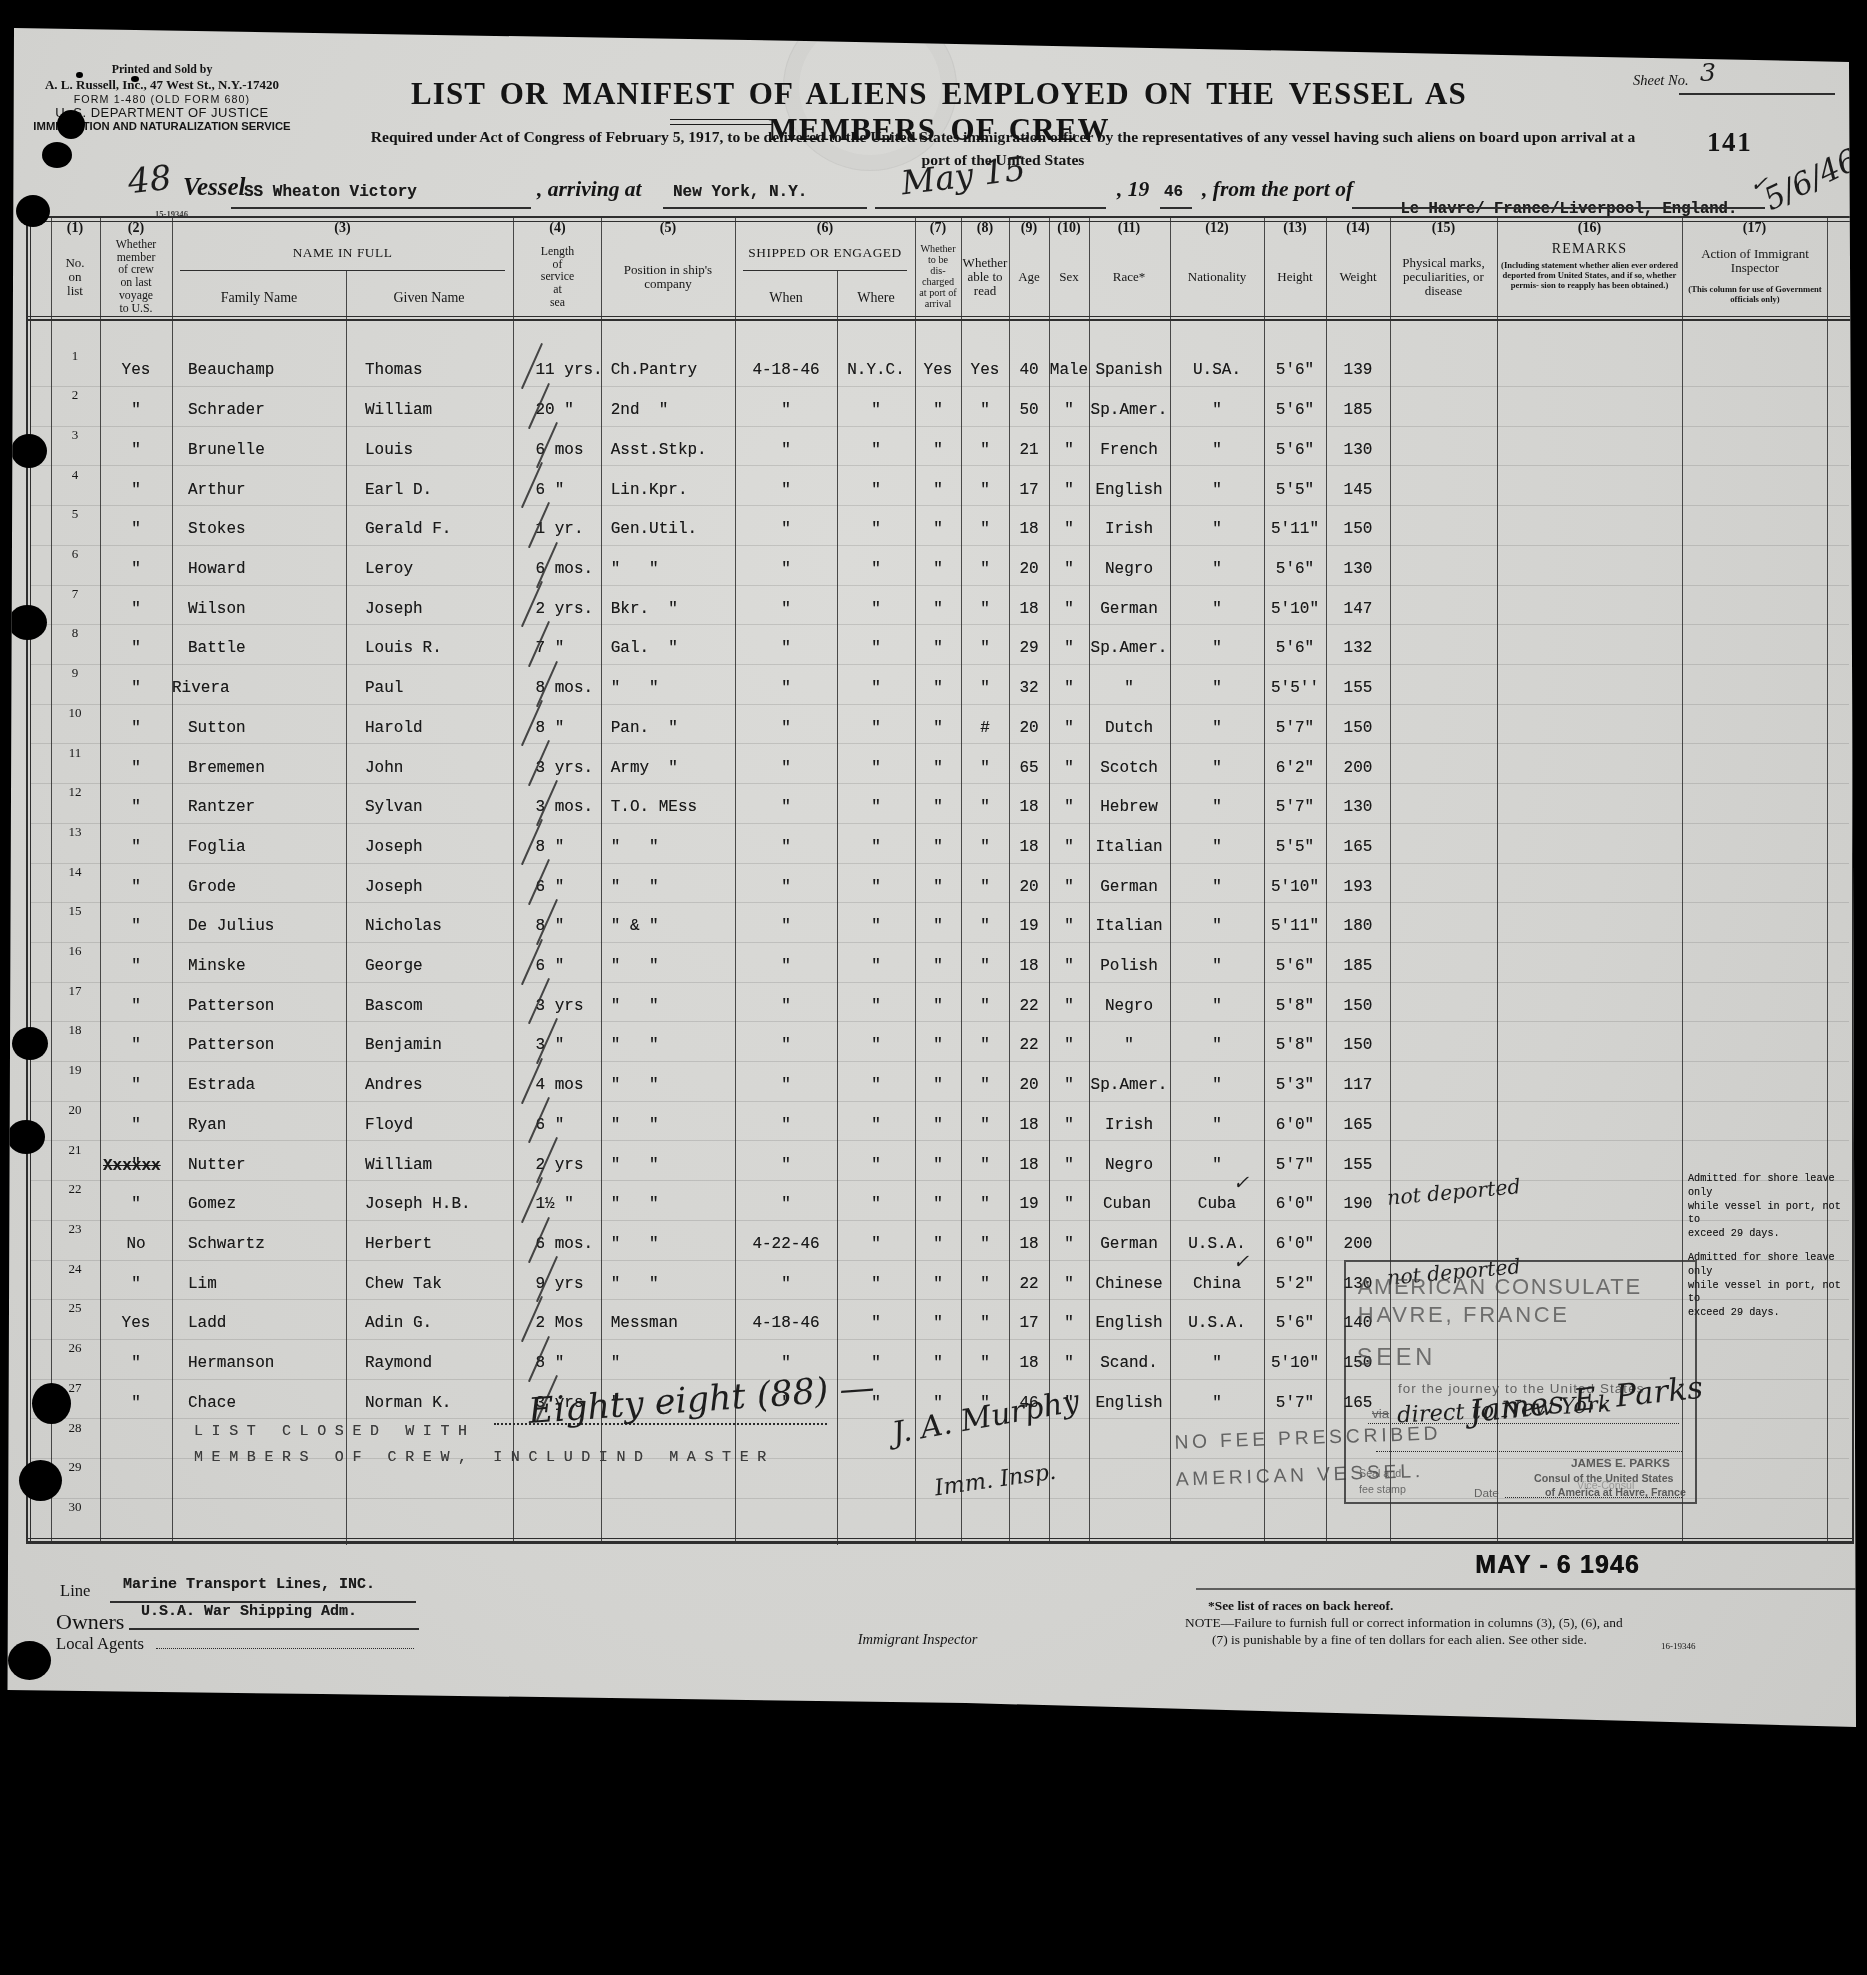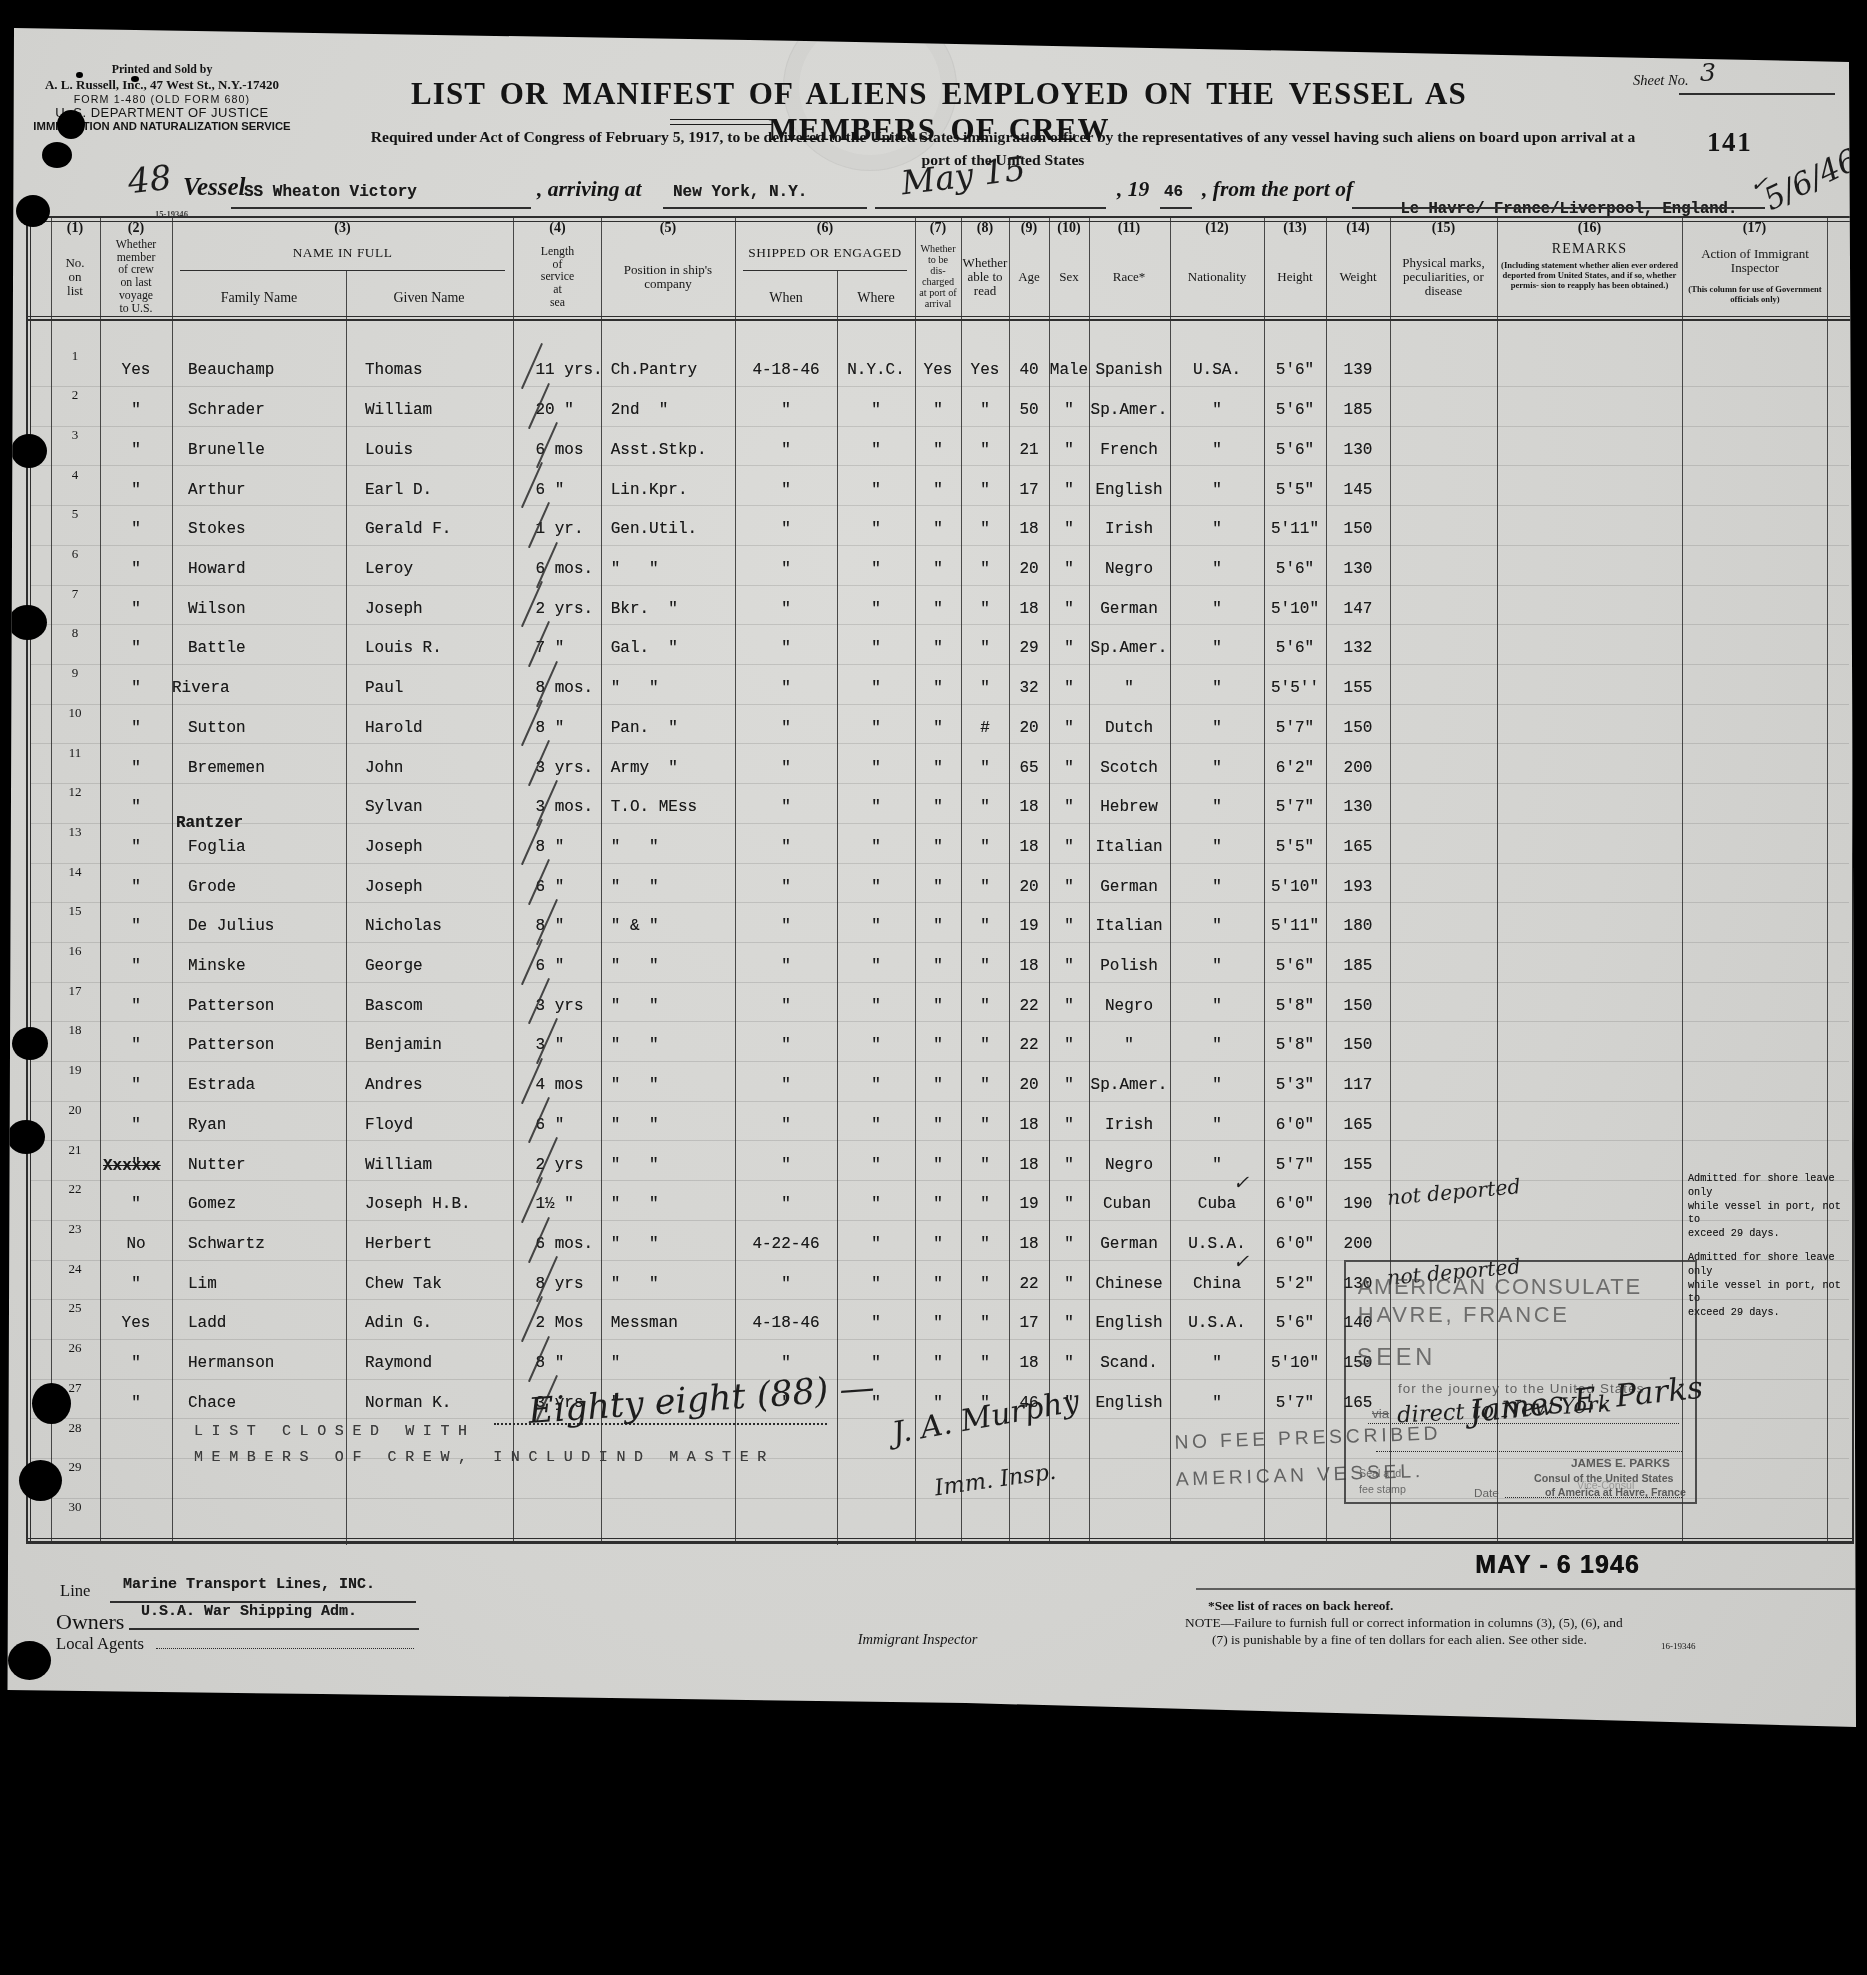--- a/index.html
+++ b/index.html
@@ -361,21 +361,21 @@
       <div class="cell" style="left: 983px; top: 544px; width: 40px; text-align: center;">65</div>
       <div class="cell" style="left: 1023px; top: 544px; width: 40px; text-align: center;">"</div>
       <div class="cell" style="left: 1063px; top: 544px; width: 80px; text-align: center;">Scotch</div>
       <div class="cell" style="left: 1144px; top: 544px; width: 94px; text-align: center;">"</div>
       <div class="cell" style="left: 1238px; top: 544px; width: 62px; text-align: center;">6'2"</div>
       <div class="cell" style="left: 1300px; top: 544px; width: 64px; text-align: center;">200</div>
       <div class="slash" style="left: 512px; top: 522px; height: 50px;"></div>
       <div class="faintline" style="left: 4.3px; top: 607px; width: 1819px; height: 0.5px;"></div>
       <div class="rowno" style="left: 25px; top: 569px; width: 48px;">12</div>
       <div class="cell" style="left: 74px; top: 583px; width: 72px; text-align: center;">"</div>
-      <div class="cell" style="left: 146px; top: 599px; width: 174px; padding-left: 4px; text-align: left; font-weight: bold;">Rantzer</div>
+      <div class="cell" style="left: 146px; top: 583px; width: 174px; padding-left: 16px; text-align: left;">Rantzer</div>
       <div class="cell" style="left: 320px; top: 583px; width: 166px; padding-left: 19px; text-align: left;">Sylvan</div>
       <div class="cell" style="left: 487px; top: 583px; width: 89px; padding-left: 22.5px; text-align: left;">3 mos.</div>
       <div class="cell" style="left: 575px; top: 583px; width: 134px; padding-left: 9.7px; text-align: left;">T.O. MEss</div>
       <div class="cell" style="left: 709px; top: 583px; width: 102px; text-align: center;">"</div>
       <div class="cell" style="left: 811px; top: 583px; width: 78px; text-align: center;">"</div>
       <div class="cell" style="left: 889px; top: 583px; width: 46px; text-align: center;">"</div>
       <div class="cell" style="left: 935px; top: 583px; width: 48px; text-align: center;">"</div>
       <div class="cell" style="left: 983px; top: 583px; width: 40px; text-align: center;">18</div>
       <div class="cell" style="left: 1023px; top: 583px; width: 40px; text-align: center;">"</div>
       <div class="cell" style="left: 1063px; top: 583px; width: 80px; text-align: center;">Hebrew</div>
@@ -585,21 +585,21 @@
       <div class="cell" style="left: 1063px; top: 1020px; width: 80px; text-align: center;">German</div>
       <div class="cell" style="left: 1144px; top: 1020px; width: 94px; text-align: center;">U.S.A.</div>
       <div class="cell" style="left: 1238px; top: 1020px; width: 62px; text-align: center;">6'0"</div>
       <div class="cell" style="left: 1300px; top: 1020px; width: 64px; text-align: center;">200</div>
       <div class="slash" style="left: 512px; top: 999px; height: 50px;"></div>
       <div class="faintline" style="left: 4.3px; top: 1083px; width: 1819px; height: 0.5px;"></div>
       <div class="rowno" style="left: 25px; top: 1046px; width: 48px;">24</div>
       <div class="cell" style="left: 74px; top: 1060px; width: 72px; text-align: center;">"</div>
       <div class="cell" style="left: 146px; top: 1060px; width: 174px; padding-left: 16px; text-align: left;">Lim</div>
       <div class="cell" style="left: 320px; top: 1060px; width: 166px; padding-left: 19px; text-align: left;">Chew Tak</div>
-      <div class="cell" style="left: 487px; top: 1060px; width: 89px; padding-left: 22.5px; text-align: left;">8 yrs</div>
+      <div class="cell" style="left: 487px; top: 1060px; width: 89px; padding-left: 22.5px; text-align: left;">9 yrs</div>
       <div class="cell" style="left: 575px; top: 1060px; width: 134px; padding-left: 9.7px; text-align: left;">"   "</div>
       <div class="cell" style="left: 709px; top: 1060px; width: 102px; text-align: center;">"</div>
       <div class="cell" style="left: 811px; top: 1060px; width: 78px; text-align: center;">"</div>
       <div class="cell" style="left: 889px; top: 1060px; width: 46px; text-align: center;">"</div>
       <div class="cell" style="left: 935px; top: 1060px; width: 48px; text-align: center;">"</div>
       <div class="cell" style="left: 983px; top: 1060px; width: 40px; text-align: center;">22</div>
       <div class="cell" style="left: 1023px; top: 1060px; width: 40px; text-align: center;">"</div>
       <div class="cell" style="left: 1063px; top: 1060px; width: 80px; text-align: center;">Chinese</div>
       <div class="cell" style="left: 1144px; top: 1060px; width: 94px; text-align: center;">China</div>
       <div class="cell" style="left: 1238px; top: 1060px; width: 62px; text-align: center;">5'2"</div>

